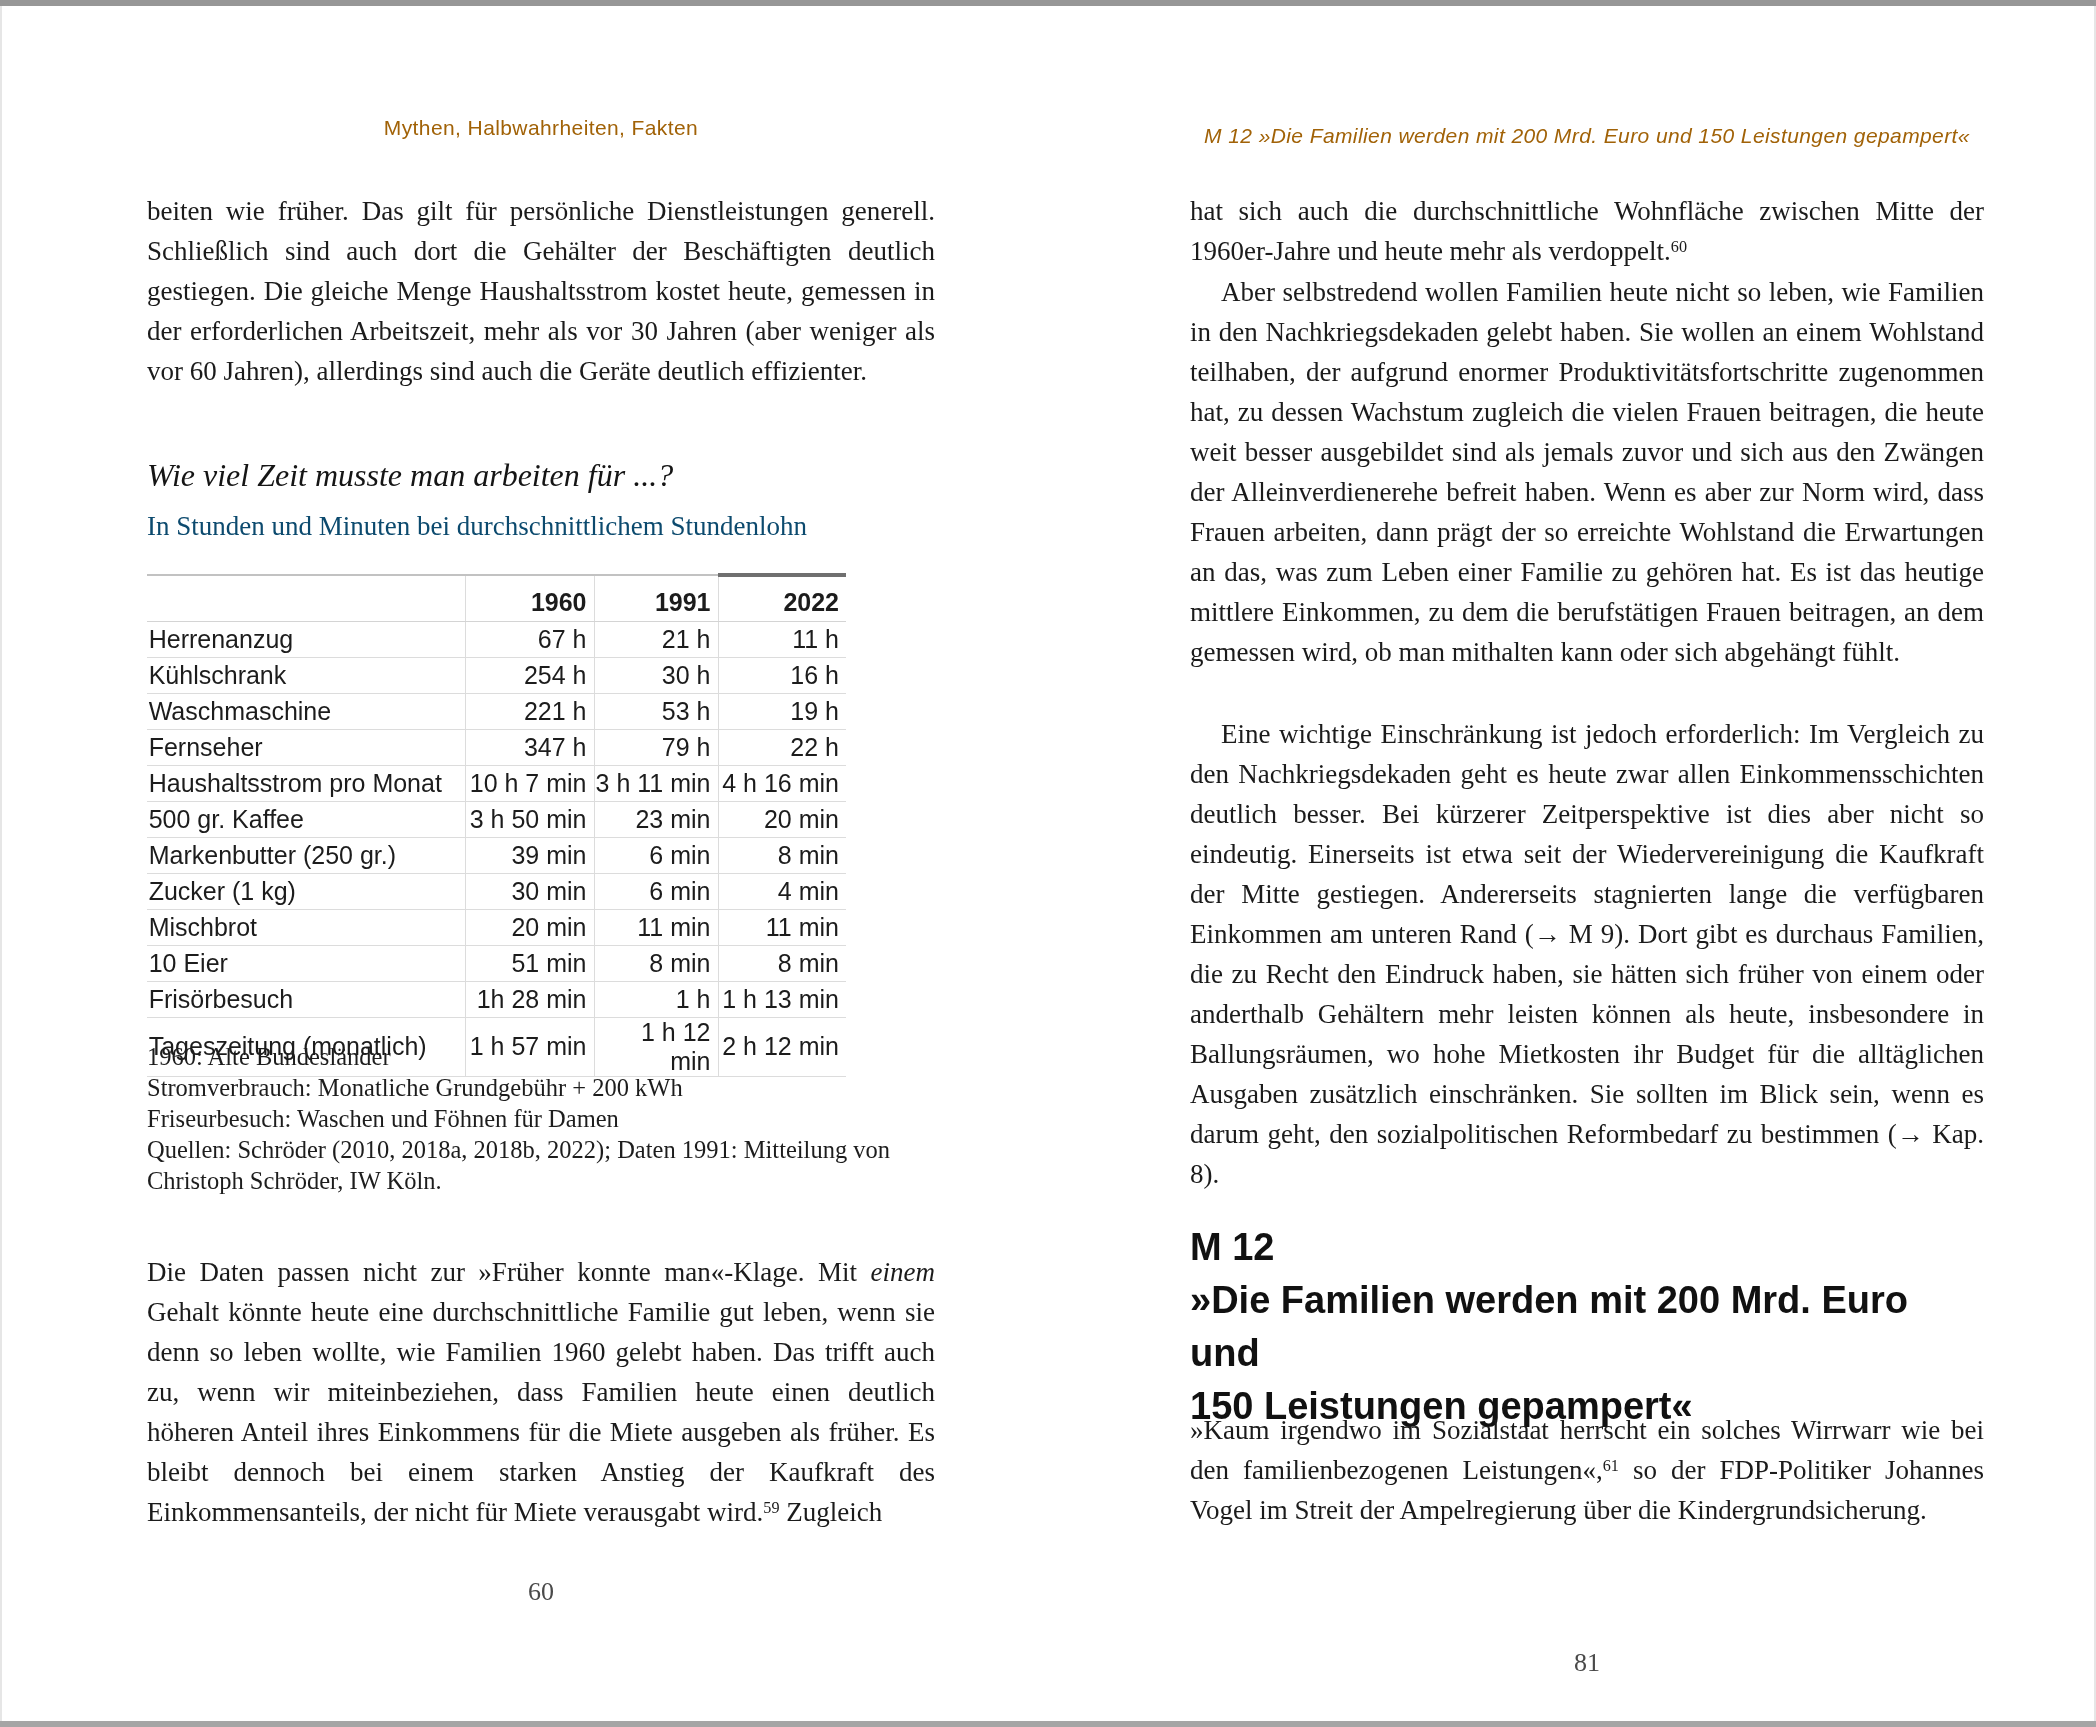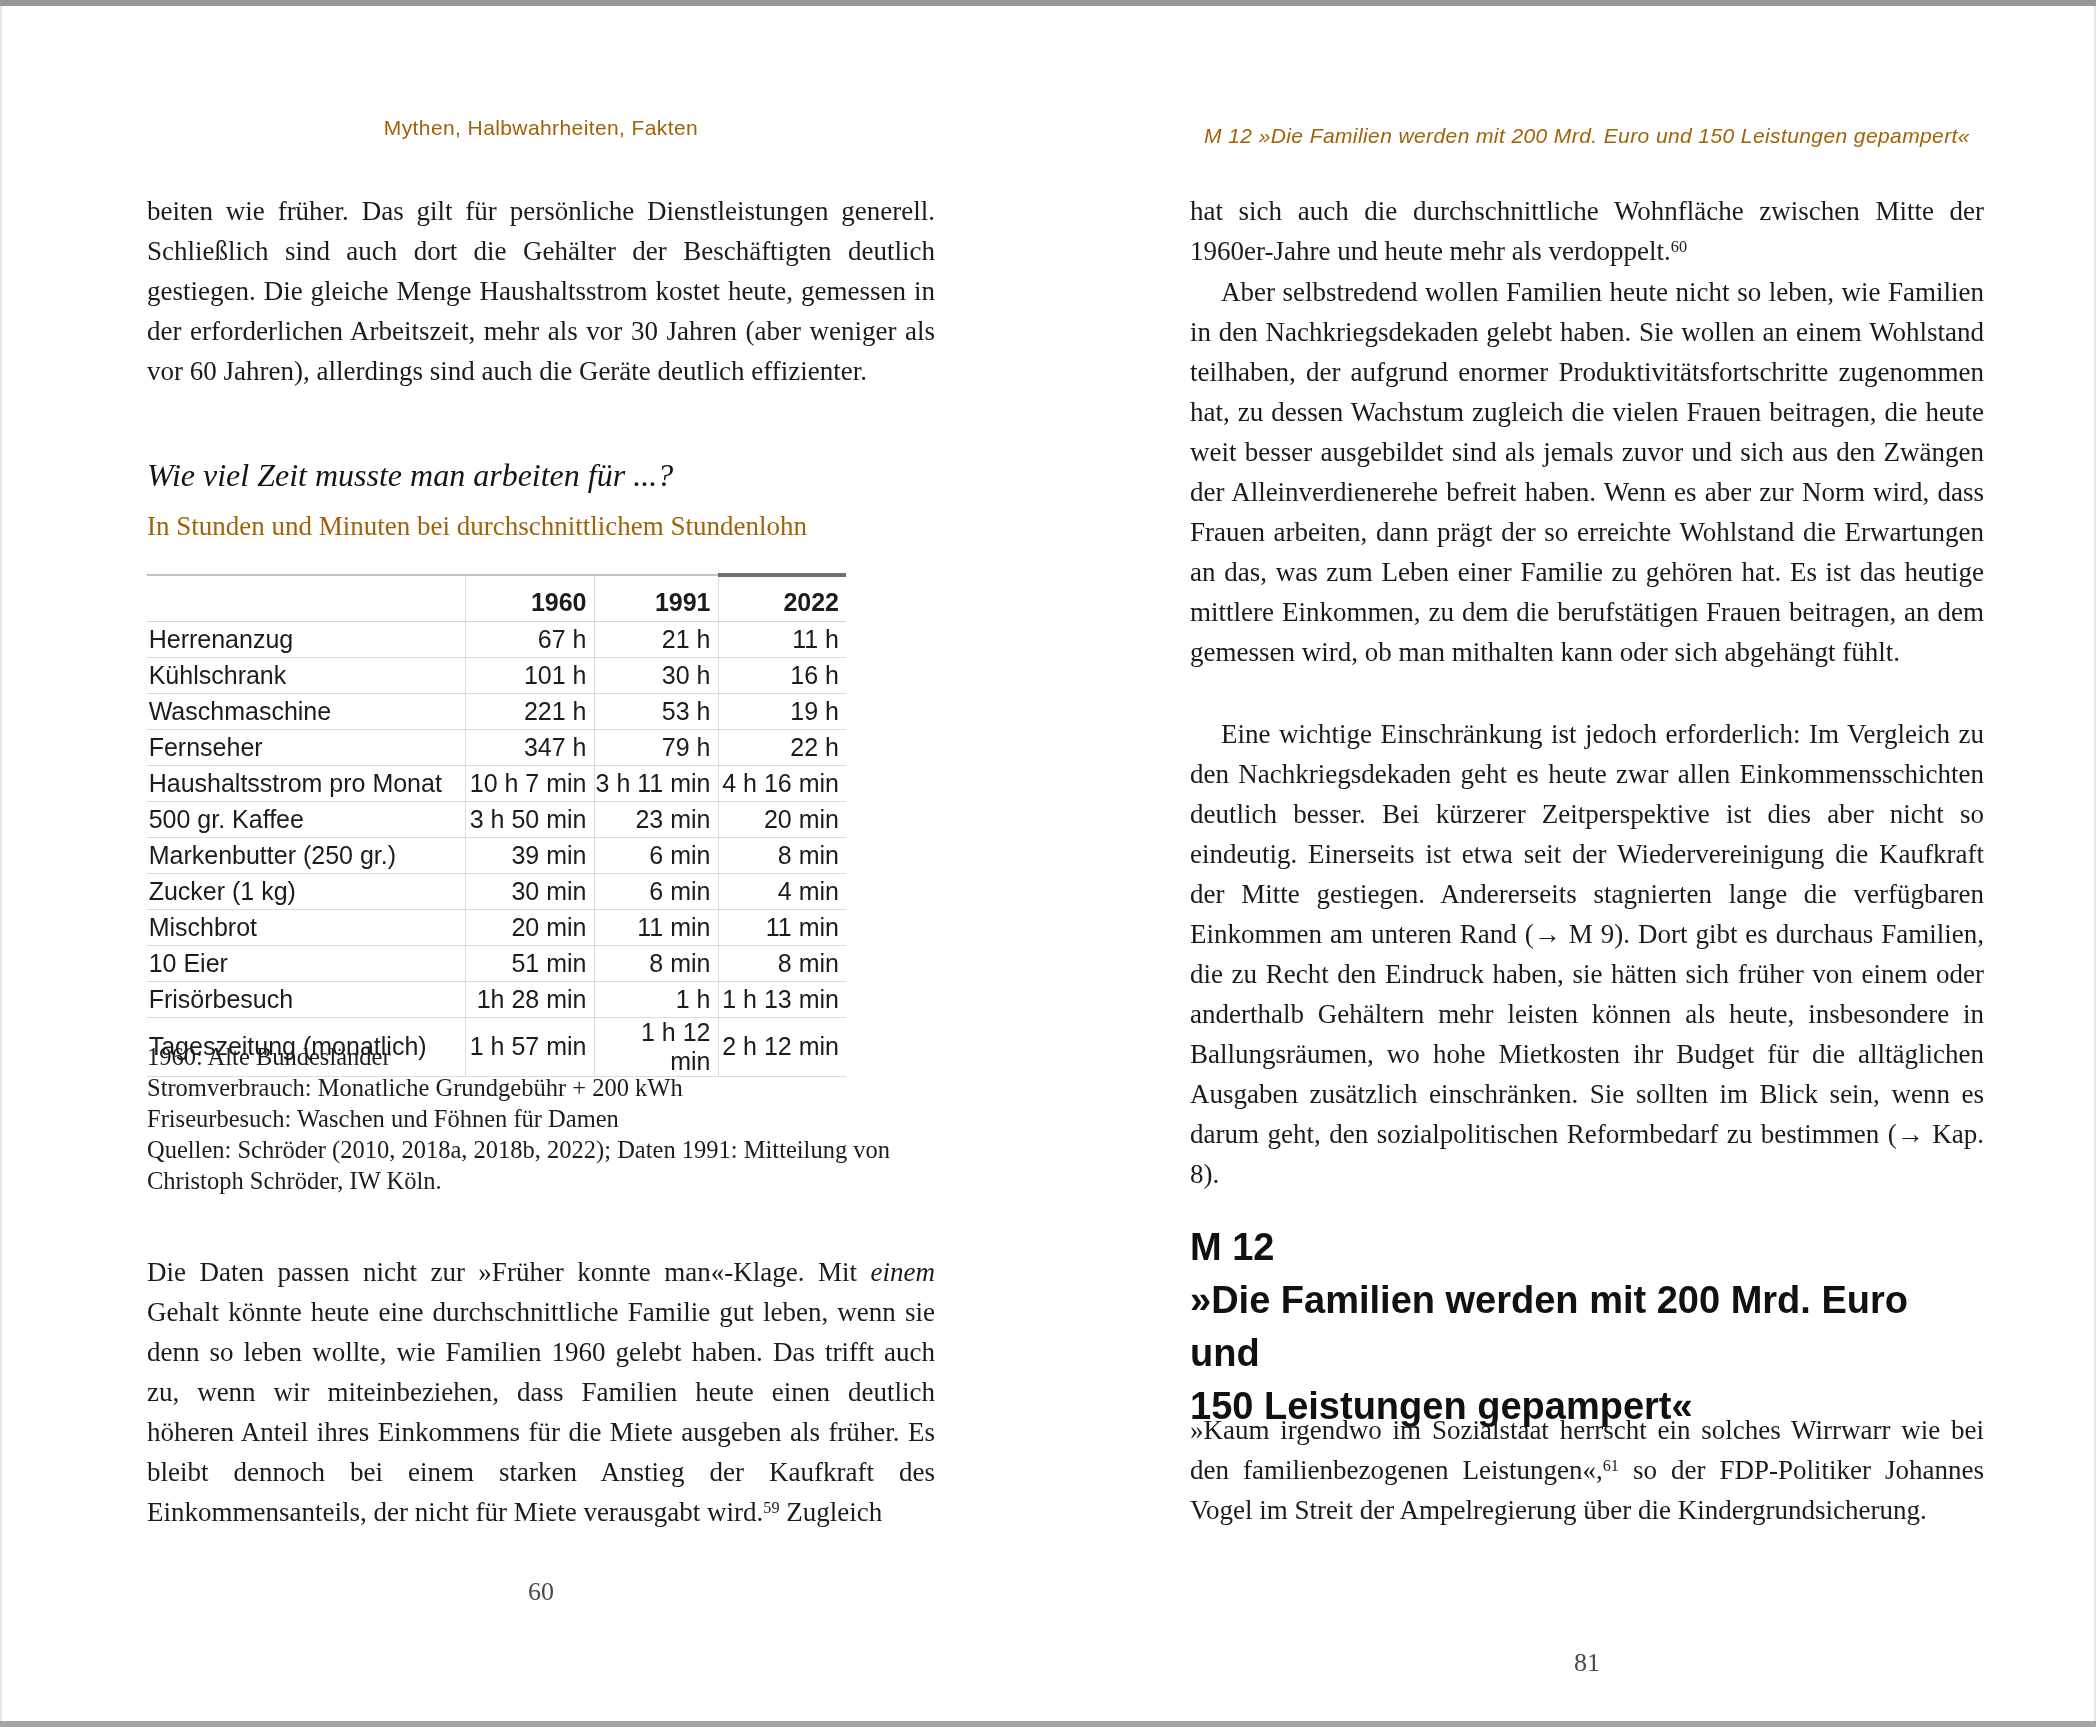--- a/index.html
+++ b/index.html
@@ -28,21 +28,21 @@
     font-size:27px;line-height:40px;text-align:justify;color:#1b1b1b;
   }
   .body-para.indent{text-indent:31px;}
   sup{
     font-size:0.6em;line-height:0;vertical-align:baseline;position:relative;top:-0.48em;
   }
   .section-heading{
     font-size:32px;font-style:italic;color:#151515;
   }
   .table-intro{
-    font-size:27px;color:#a16207;
+    font-size:27px;color:#0c4a6e;
   }
 
   .time-table{
     border-collapse:collapse;table-layout:fixed;width:699px;
     font-family:"Liberation Sans", sans-serif;font-size:25px;color:#1c1c1c;
   }
   .time-table col.c-label{width:318px;}
   .time-table col.c-1960{width:129px;}
   .time-table col.c-1991{width:124px;}
   .time-table col.c-2022{width:128px;}
@@ -108,21 +108,21 @@
       </thead>
       <tbody>
         <tr>
           <td class="lbl">Herrenanzug</td>
           <td class="val sep">67 h</td>
           <td class="val sep">21 h</td>
           <td class="val sep">11 h</td>
         </tr>
         <tr>
           <td class="lbl">Kühlschrank</td>
-          <td class="val sep">101 h</td>
+          <td class="val sep">254 h</td>
           <td class="val sep">30 h</td>
           <td class="val sep">16 h</td>
         </tr>
         <tr>
           <td class="lbl">Waschmaschine</td>
           <td class="val sep">221 h</td>
           <td class="val sep">53 h</td>
           <td class="val sep">19 h</td>
         </tr>
         <tr>

